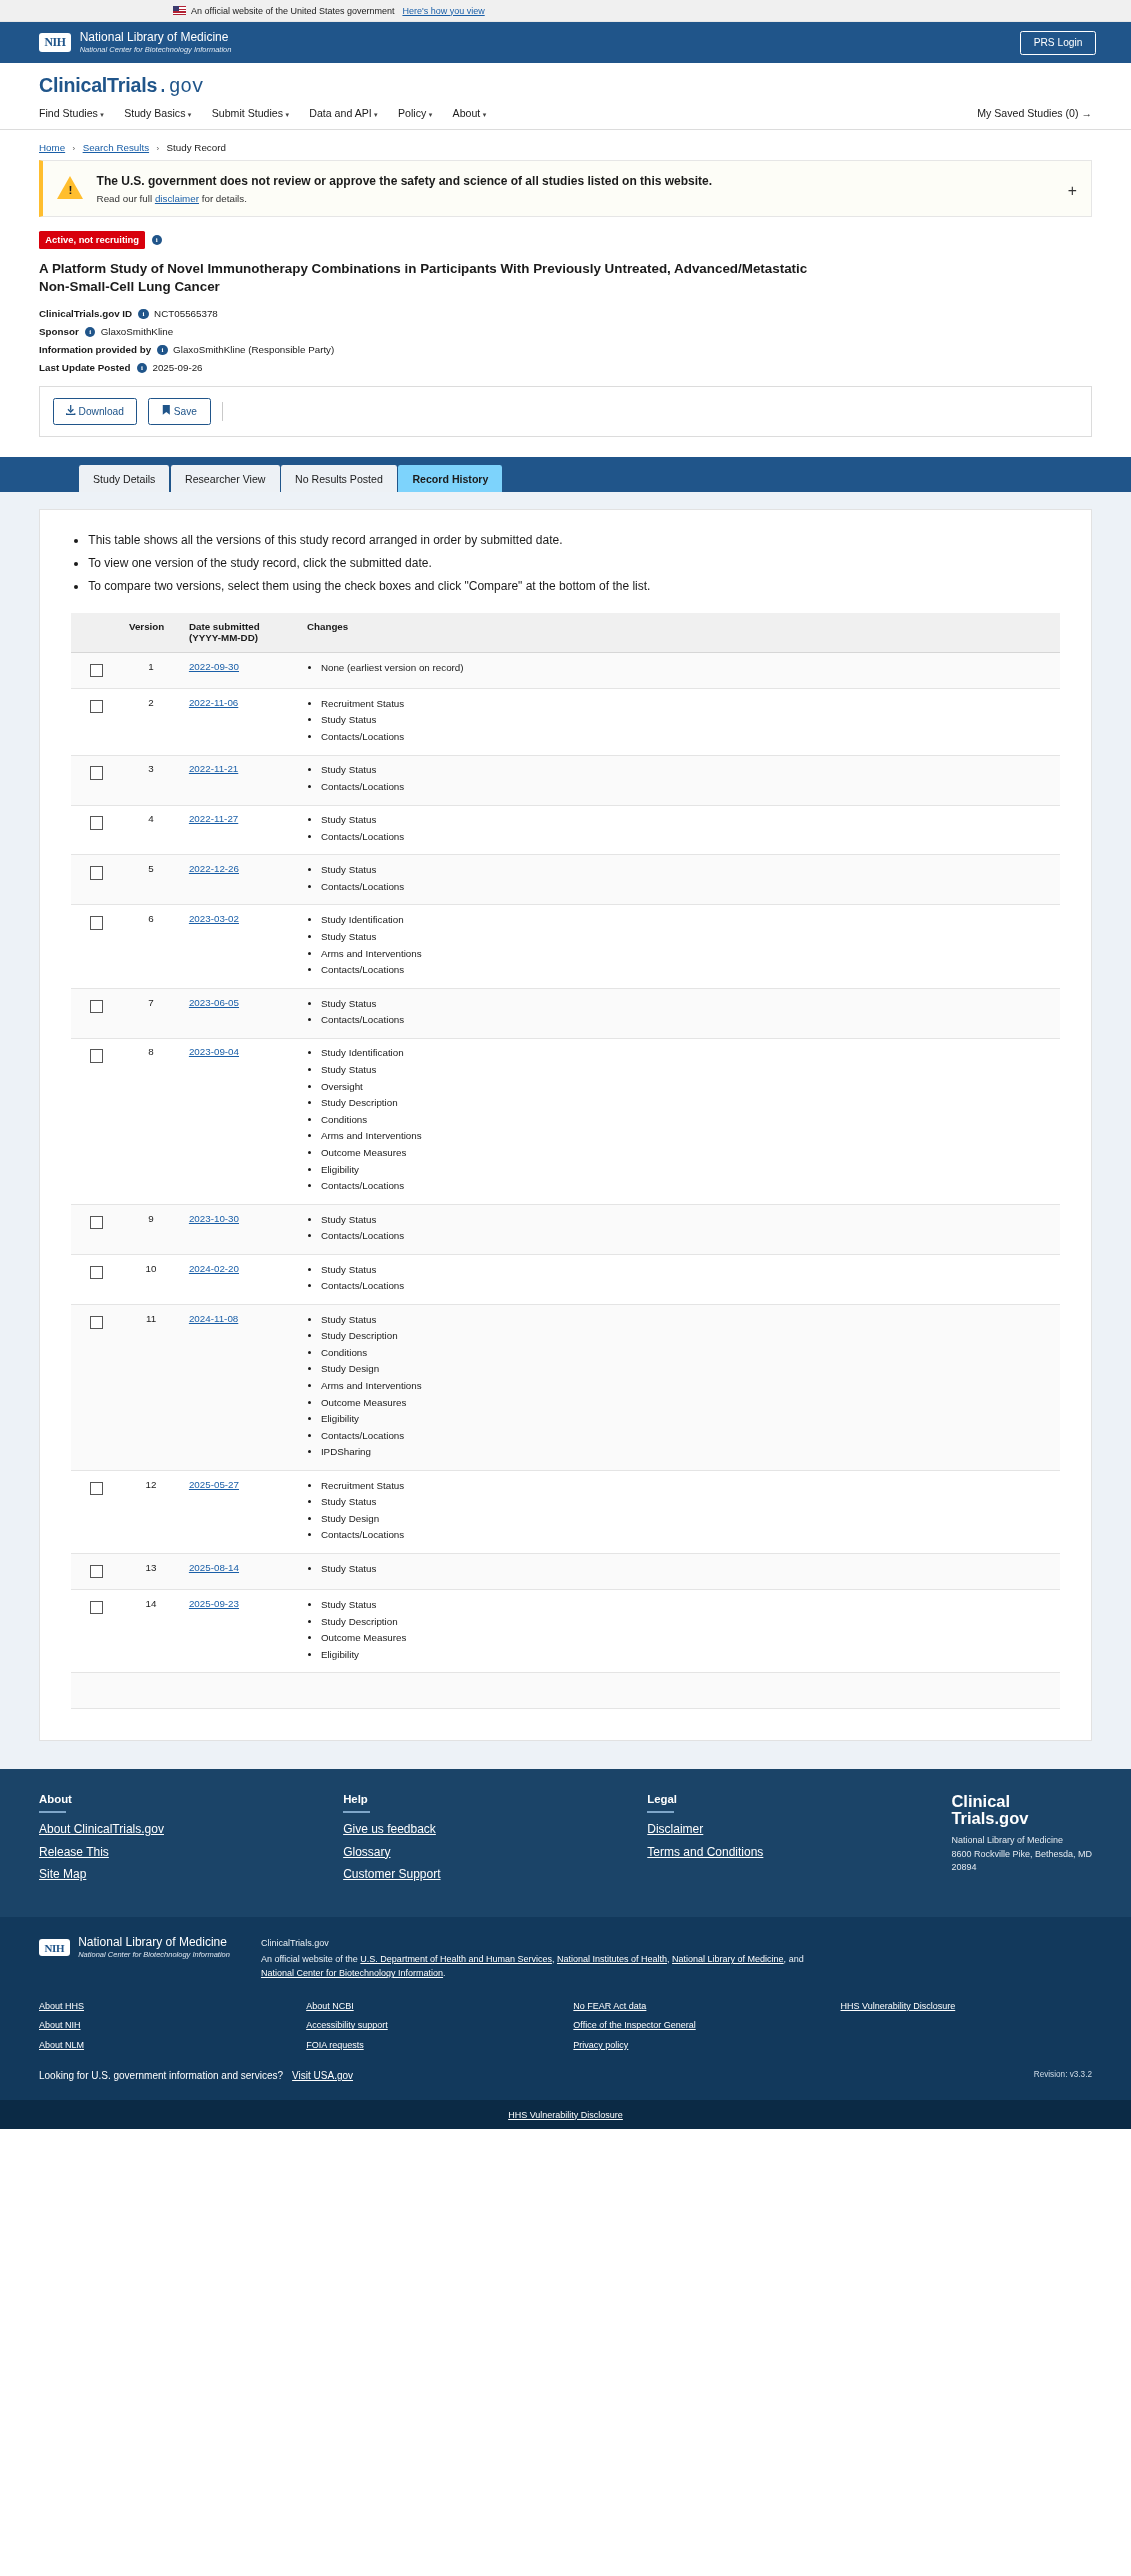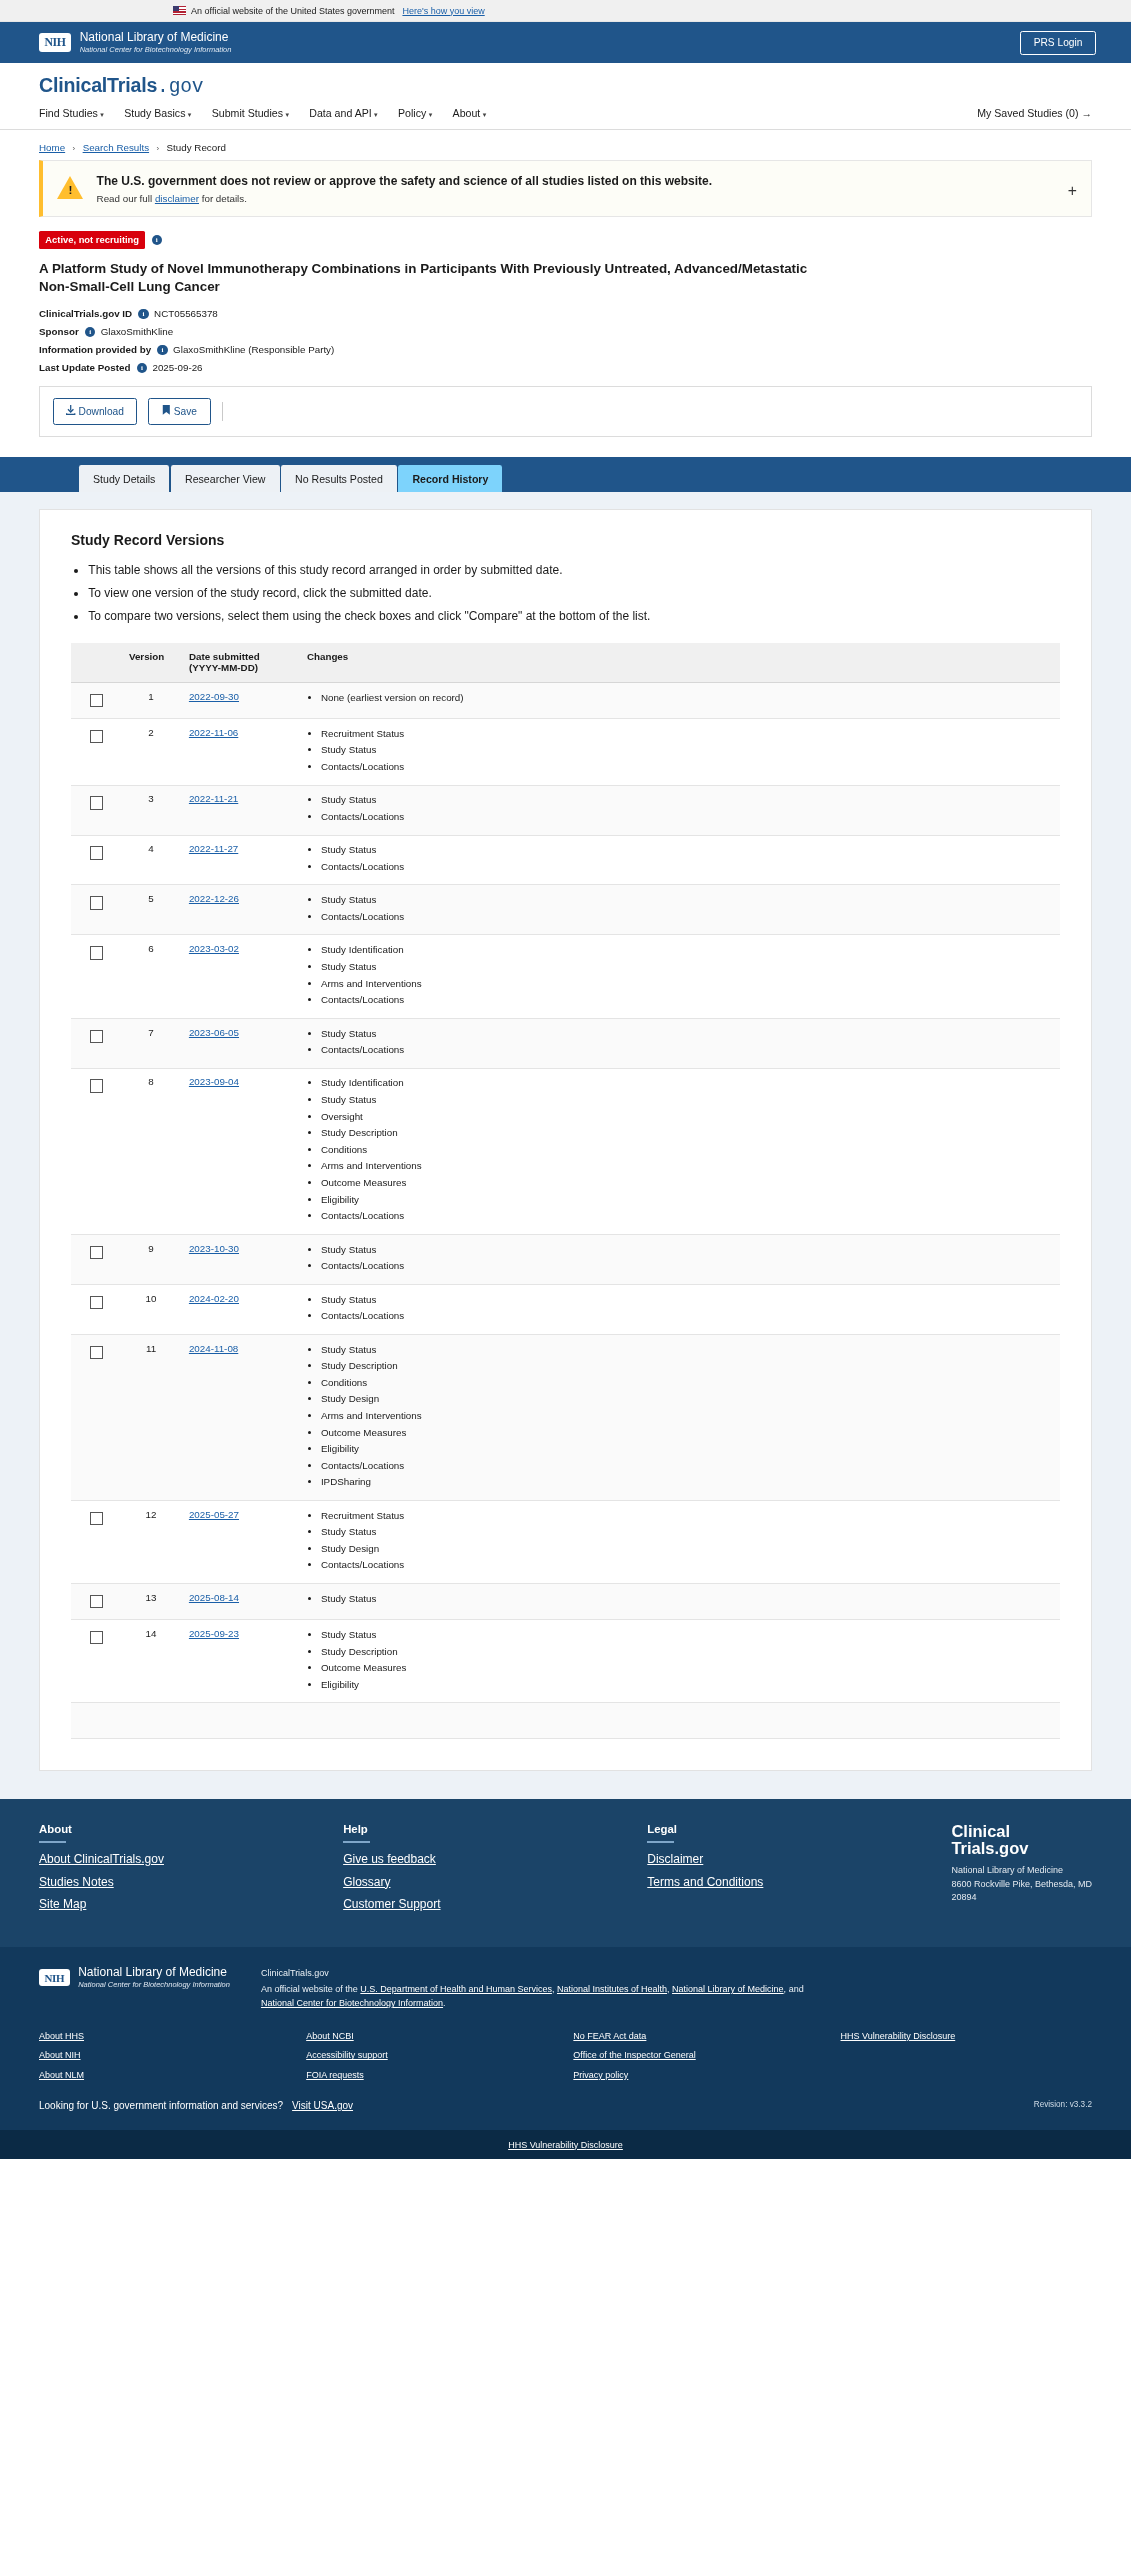--- a/index.html
+++ b/index.html
@@ -474,21 +474,20 @@
 
 <div class="tabbar">
   <div class="tab">Study Details</div>
   <div class="tab">Researcher View</div>
   <div class="tab">No Results Posted</div>
   <div class="tab active">Record History</div>
 </div>
 
 <div class="panel-bg">
   <div class="panel">
-    <h2>Study Record Versions</h2>
     <ul class="bullets">
       <li>This table shows all the versions of this study record arranged in order by submitted date.</li>
       <li>To view one version of the study record, click the submitted date.</li>
       <li>To compare two versions, select them using the check boxes and click "Compare" at the bottom of the list.</li>
     </ul>
 
     <table class="versions">
       <thead>
         <tr>
           <th class="c-check"></th>
@@ -677,21 +676,21 @@
         </tbody>
     </table>
   </div>
 </div>
 
 <div class="footer-main">
   <div class="f-col">
     <h3>About</h3>
     <div class="f-rule"></div>
     <a href="#">About ClinicalTrials.gov</a>
-    <a href="#">Studies Notes</a>
+    <a href="#">Release This</a>
     <a href="#">Site Map</a>
   </div>
   <div class="f-col">
     <h3>Help</h3>
     <div class="f-rule"></div>
     <a href="#">Give us feedback</a>
     <a href="#">Glossary</a>
     <a href="#">Customer Support</a>
   </div>
   <div class="f-col">

